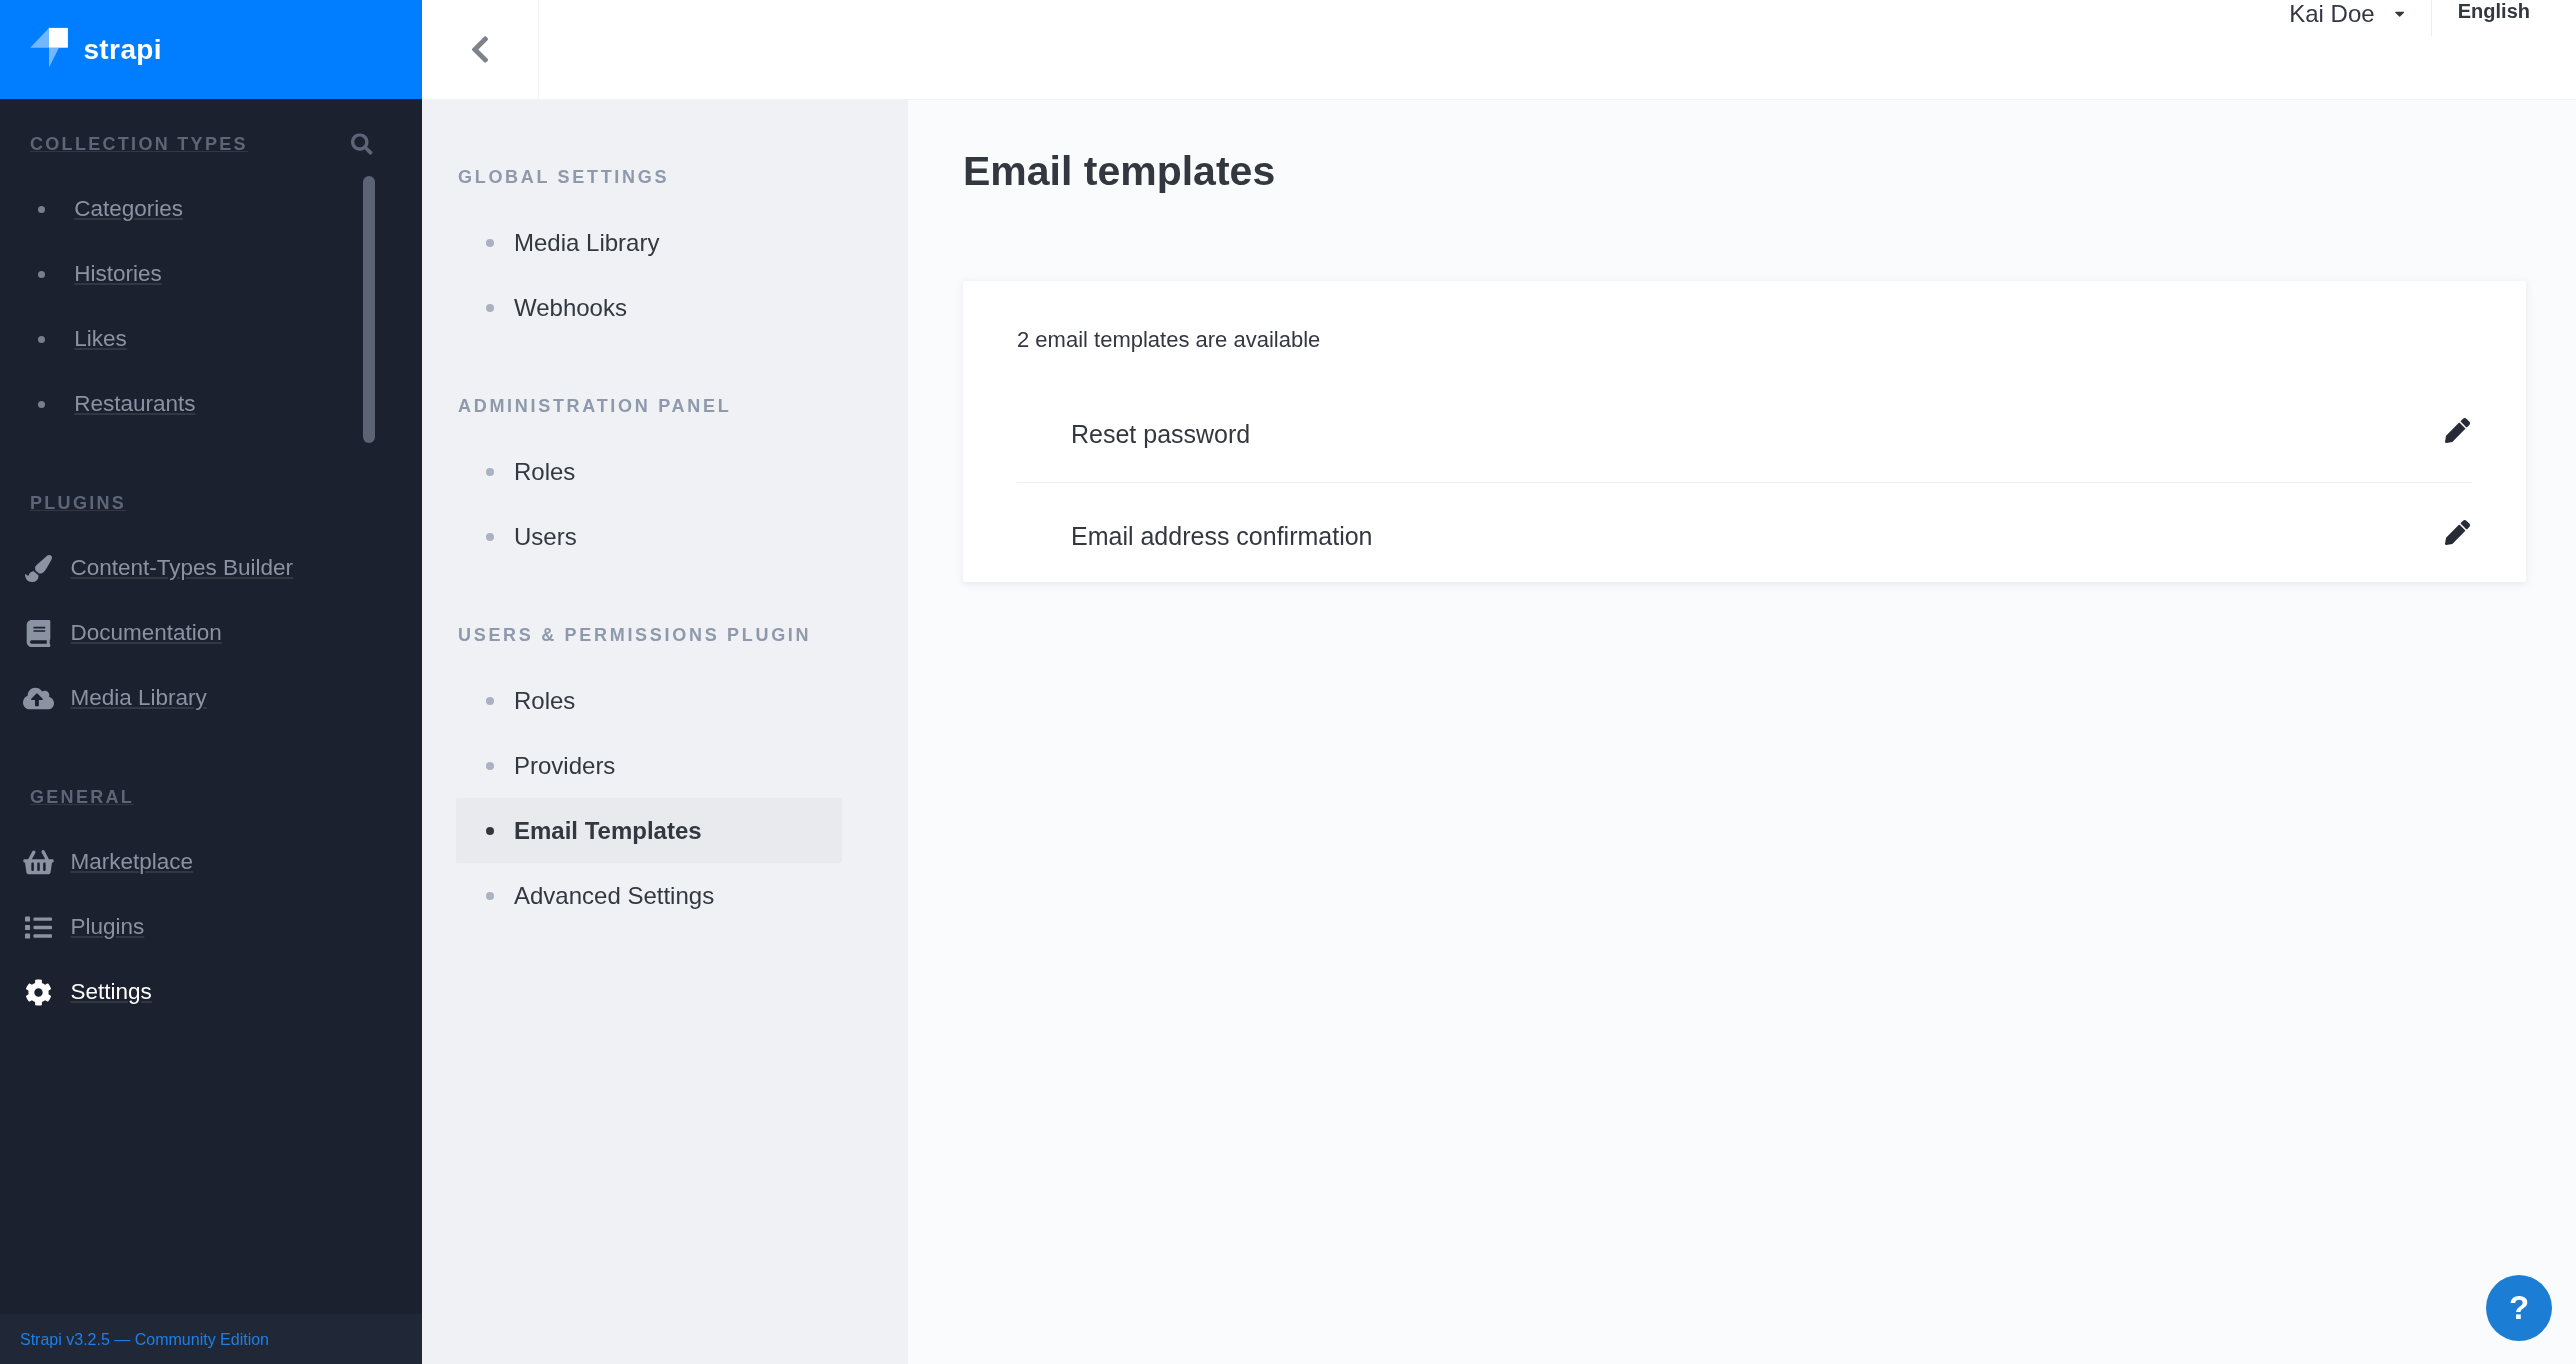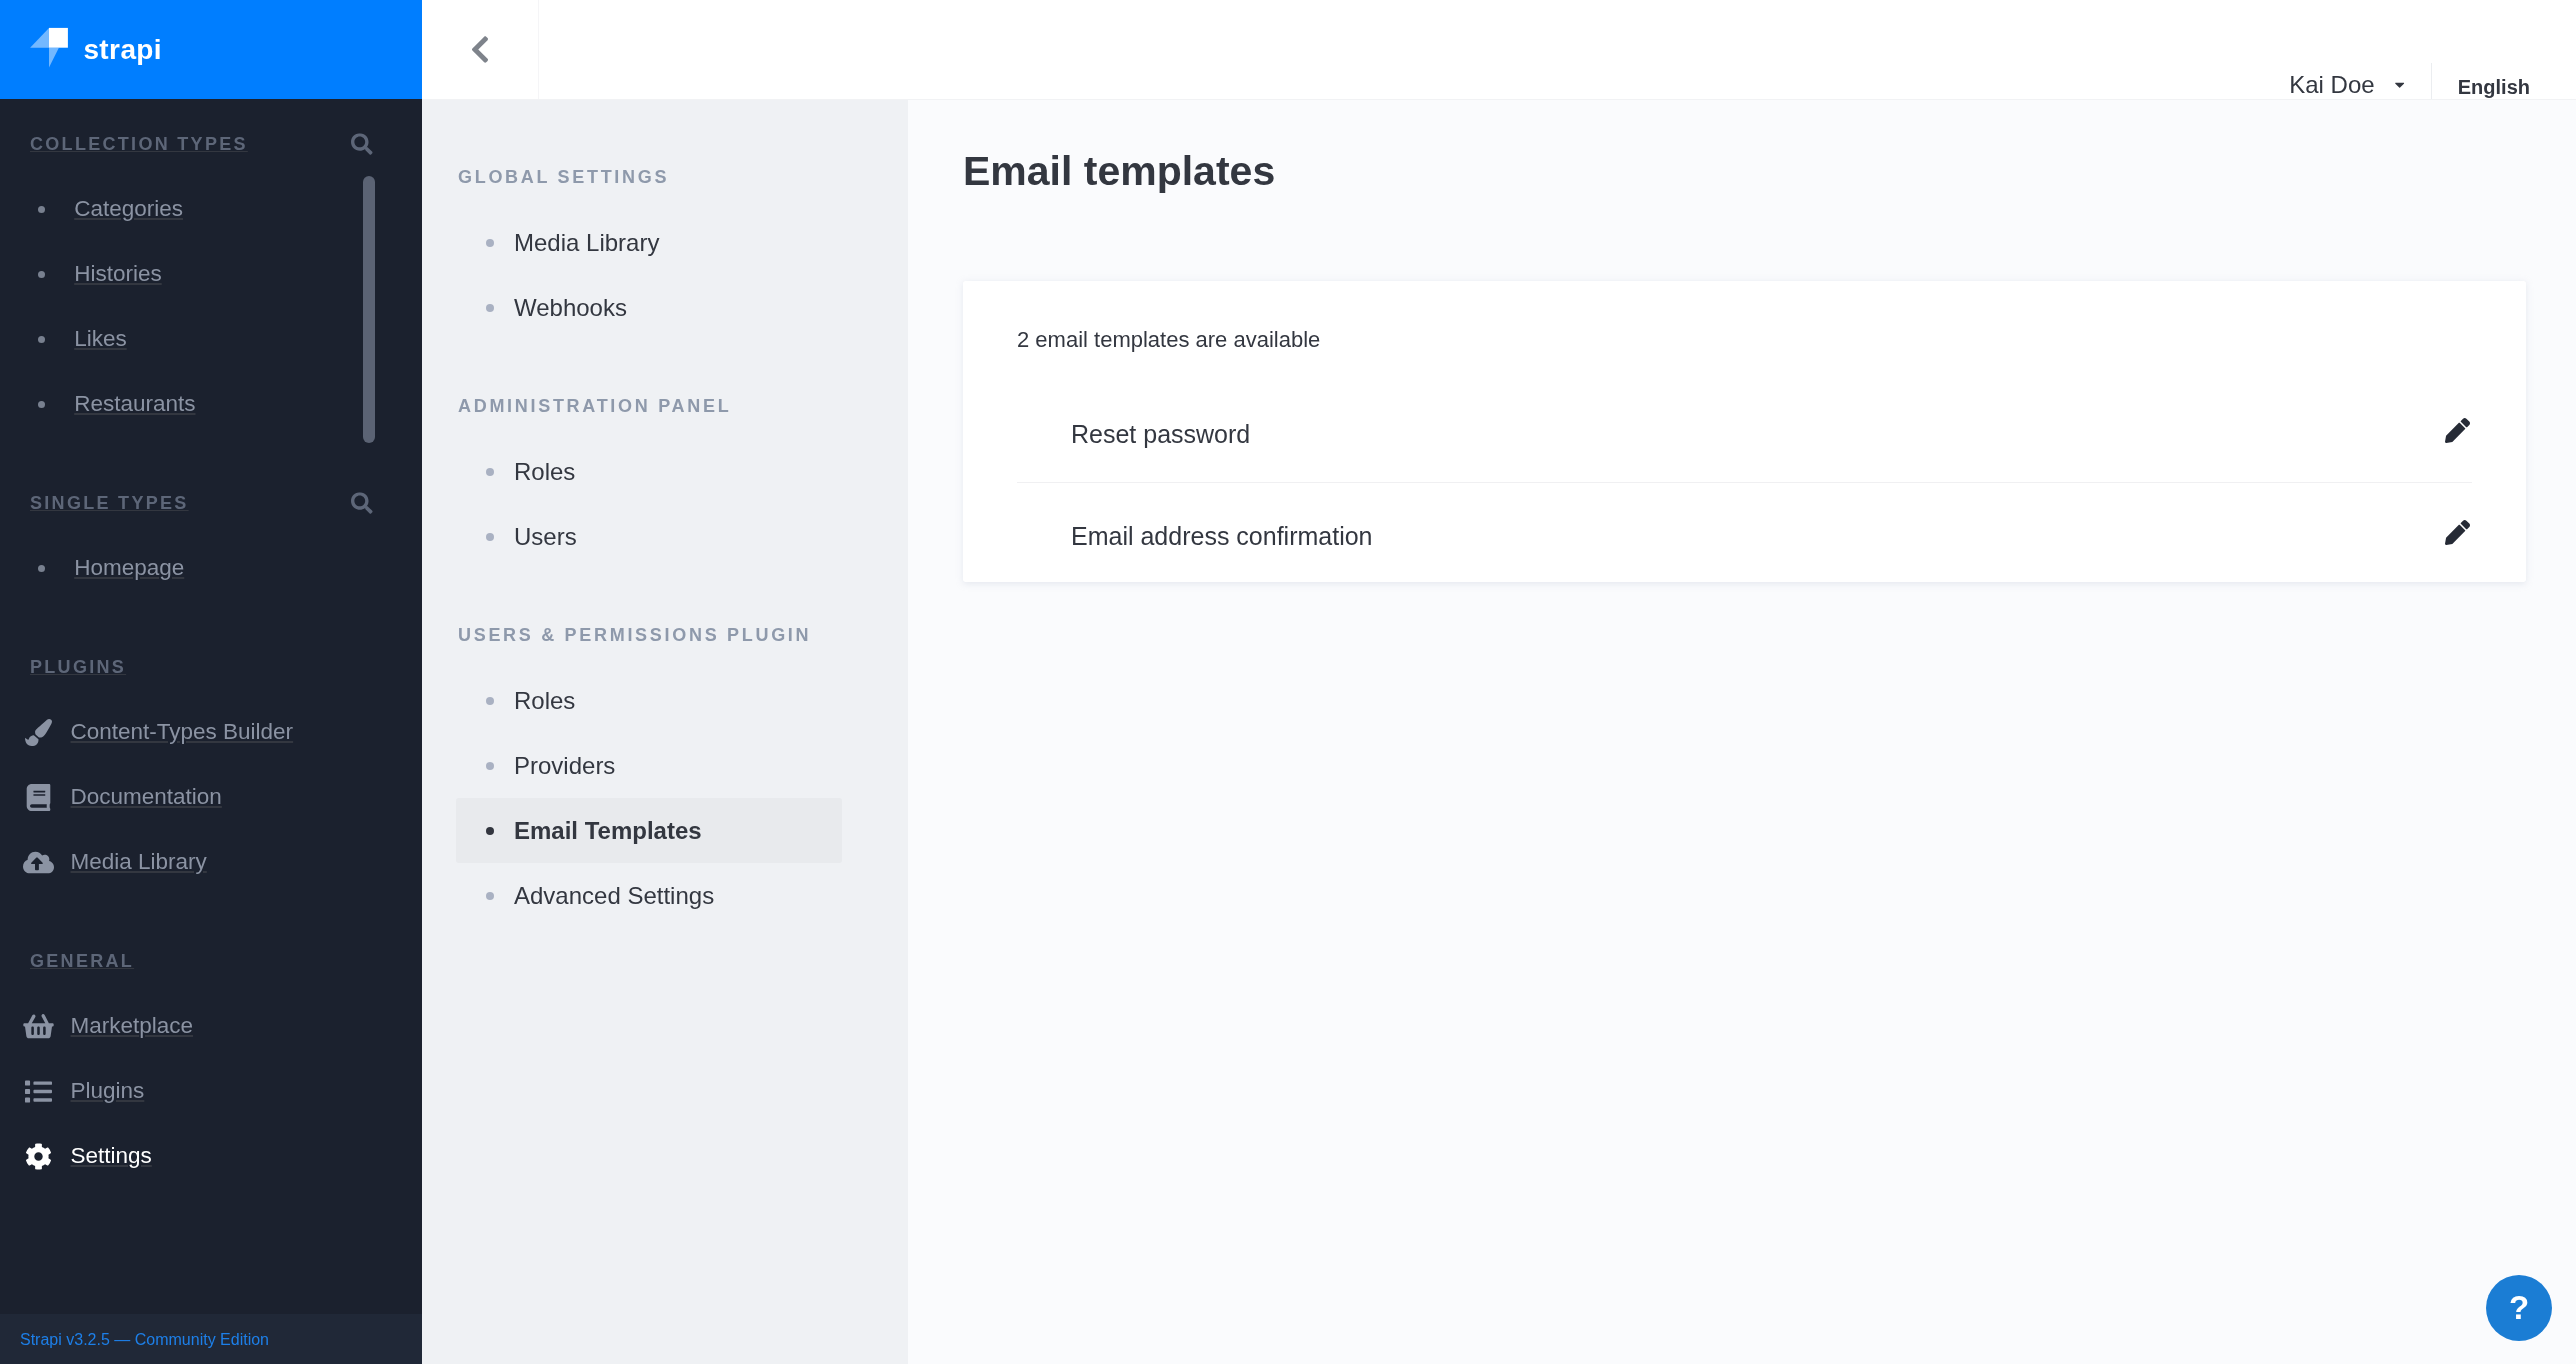--- a/index.html
+++ b/index.html
@@ -34,21 +34,21 @@
 
   .nav-scrollbar { position:absolute; left:363px; top:176px; width:11.7px; height:267px; border-radius:6.3px; background:#5b6374; cursor:pointer; }
 
   .nav-footer { position:absolute; left:0; right:0; bottom:0; height:51px; background:#202837; display:flex; align-items:center; padding-left:20px; }
   .nav-footer a { color:#1d7fe8; font-size:16px; text-decoration:none; cursor:pointer; }
 
   
   .topbar { position:absolute; left:422px; right:0; top:0; height:100px; background:#ffffff; border-bottom:0.9px solid #f1f2f4; display:flex; align-items:stretch; z-index:2; }
   .back-btn { width:117px; border-right:0.9px solid #f5f5f7; display:flex; align-items:center; justify-content:center; cursor:pointer; }
   .back-btn svg { width:20px; height:31px; fill:#7e838b; }
-  .topbar-right { margin-left:auto; display:flex; align-items:flex-end; padding-right:46px; }
+  .topbar-right { margin-left:auto; display:flex; align-items:flex-start; padding-right:46px; }
   .user-menu { display:flex; align-items:center; cursor:pointer; }
   .user-name { font-size:24px; color:#333740; }
   .caret { width:15.3px; height:15.3px; fill:#333740; margin-left:17px; }
   .v-divider { width:0.9px; height:36px; background:#ebedf0; margin:0 26px 0 24px; }
   .lang { font-size:20px; font-weight:bold; color:#333740; cursor:pointer; }
 
   
   .subnav { position:absolute; left:422px; top:100px; width:486px; bottom:0; background:#eff1f4; z-index:1; }
   .sub-section { margin-top:34px; }
   .sub-section.first { margin-top:45px; }
@@ -108,32 +108,20 @@
       <div class="nav-row nav-item">
           <span class="bullet"></span>
           <span class="nav-label">Likes</span>
         </div>
       <div class="nav-row nav-item">
           <span class="bullet"></span>
           <span class="nav-label">Restaurants</span>
         </div>
     </div>
 
-    <div class="nav-section">
-      <div class="nav-row">
-        <span class="nav-header">SINGLE TYPES</span>
-        <svg class="nav-search" viewBox="0 0 512 512">
-            <path d="M505 442.7L405.3 343c-4.5-4.5-10.6-7-17-7H372c27.6-35.3 44-79.7 44-128C416 93.1 322.9 0 208 0S0 93.1 0 208s93.1 208 208 208c48.3 0 92.7-16.4 128-44v16.3c0 6.4 2.5 12.5 7 17l99.7 99.7c9.4 9.4 24.6 9.4 33.9 0l28.3-28.3c9.4-9.3 9.4-24.5.1-33.9zM208 336c-70.7 0-128-57.2-128-128 0-70.7 57.2-128 128-128 70.7 0 128 57.2 128 128 0 70.7-57.2 128-128 128z"></path>
-          </svg>
-      </div>
-      <div class="nav-row nav-item">
-          <span class="bullet"></span>
-          <span class="nav-label">Homepage</span>
-        </div>
-    </div>
 
     <div class="nav-section">
       <div class="nav-row">
           <span class="nav-header">PLUGINS</span>
         </div>
       <div class="nav-row nav-item">
         <svg class="pl-icon" viewBox="0 0 512 512">
             <path d="M167.02 309.34c-40.12 2.58-76.53 17.86-97.19 72.3-2.35 6.21-8 9.98-14.59 9.98-11.11 0-45.46-27.67-55.25-34.35C0 439.62 37.93 512 128 512c75.86 0 128-43.77 128-120.19 0-3.11-.65-6.08-.97-9.13l-88.01-73.34zM457.89 0c-15.16 0-29.37 6.71-40.21 16.45C213.27 199.05 192 203.34 192 257.09c0 13.7 3.25 26.76 8.73 38.7l63.82 53.18c7.21 1.8 14.64 3.03 22.39 3.03 62.11 0 98.11-45.47 211.16-256.9 7.38-14.28 13.9-29.71 13.9-45.74C512 20.64 486 0 457.89 0z"></path>
           </svg>
         <span class="nav-label">Content-Types Builder</span>

